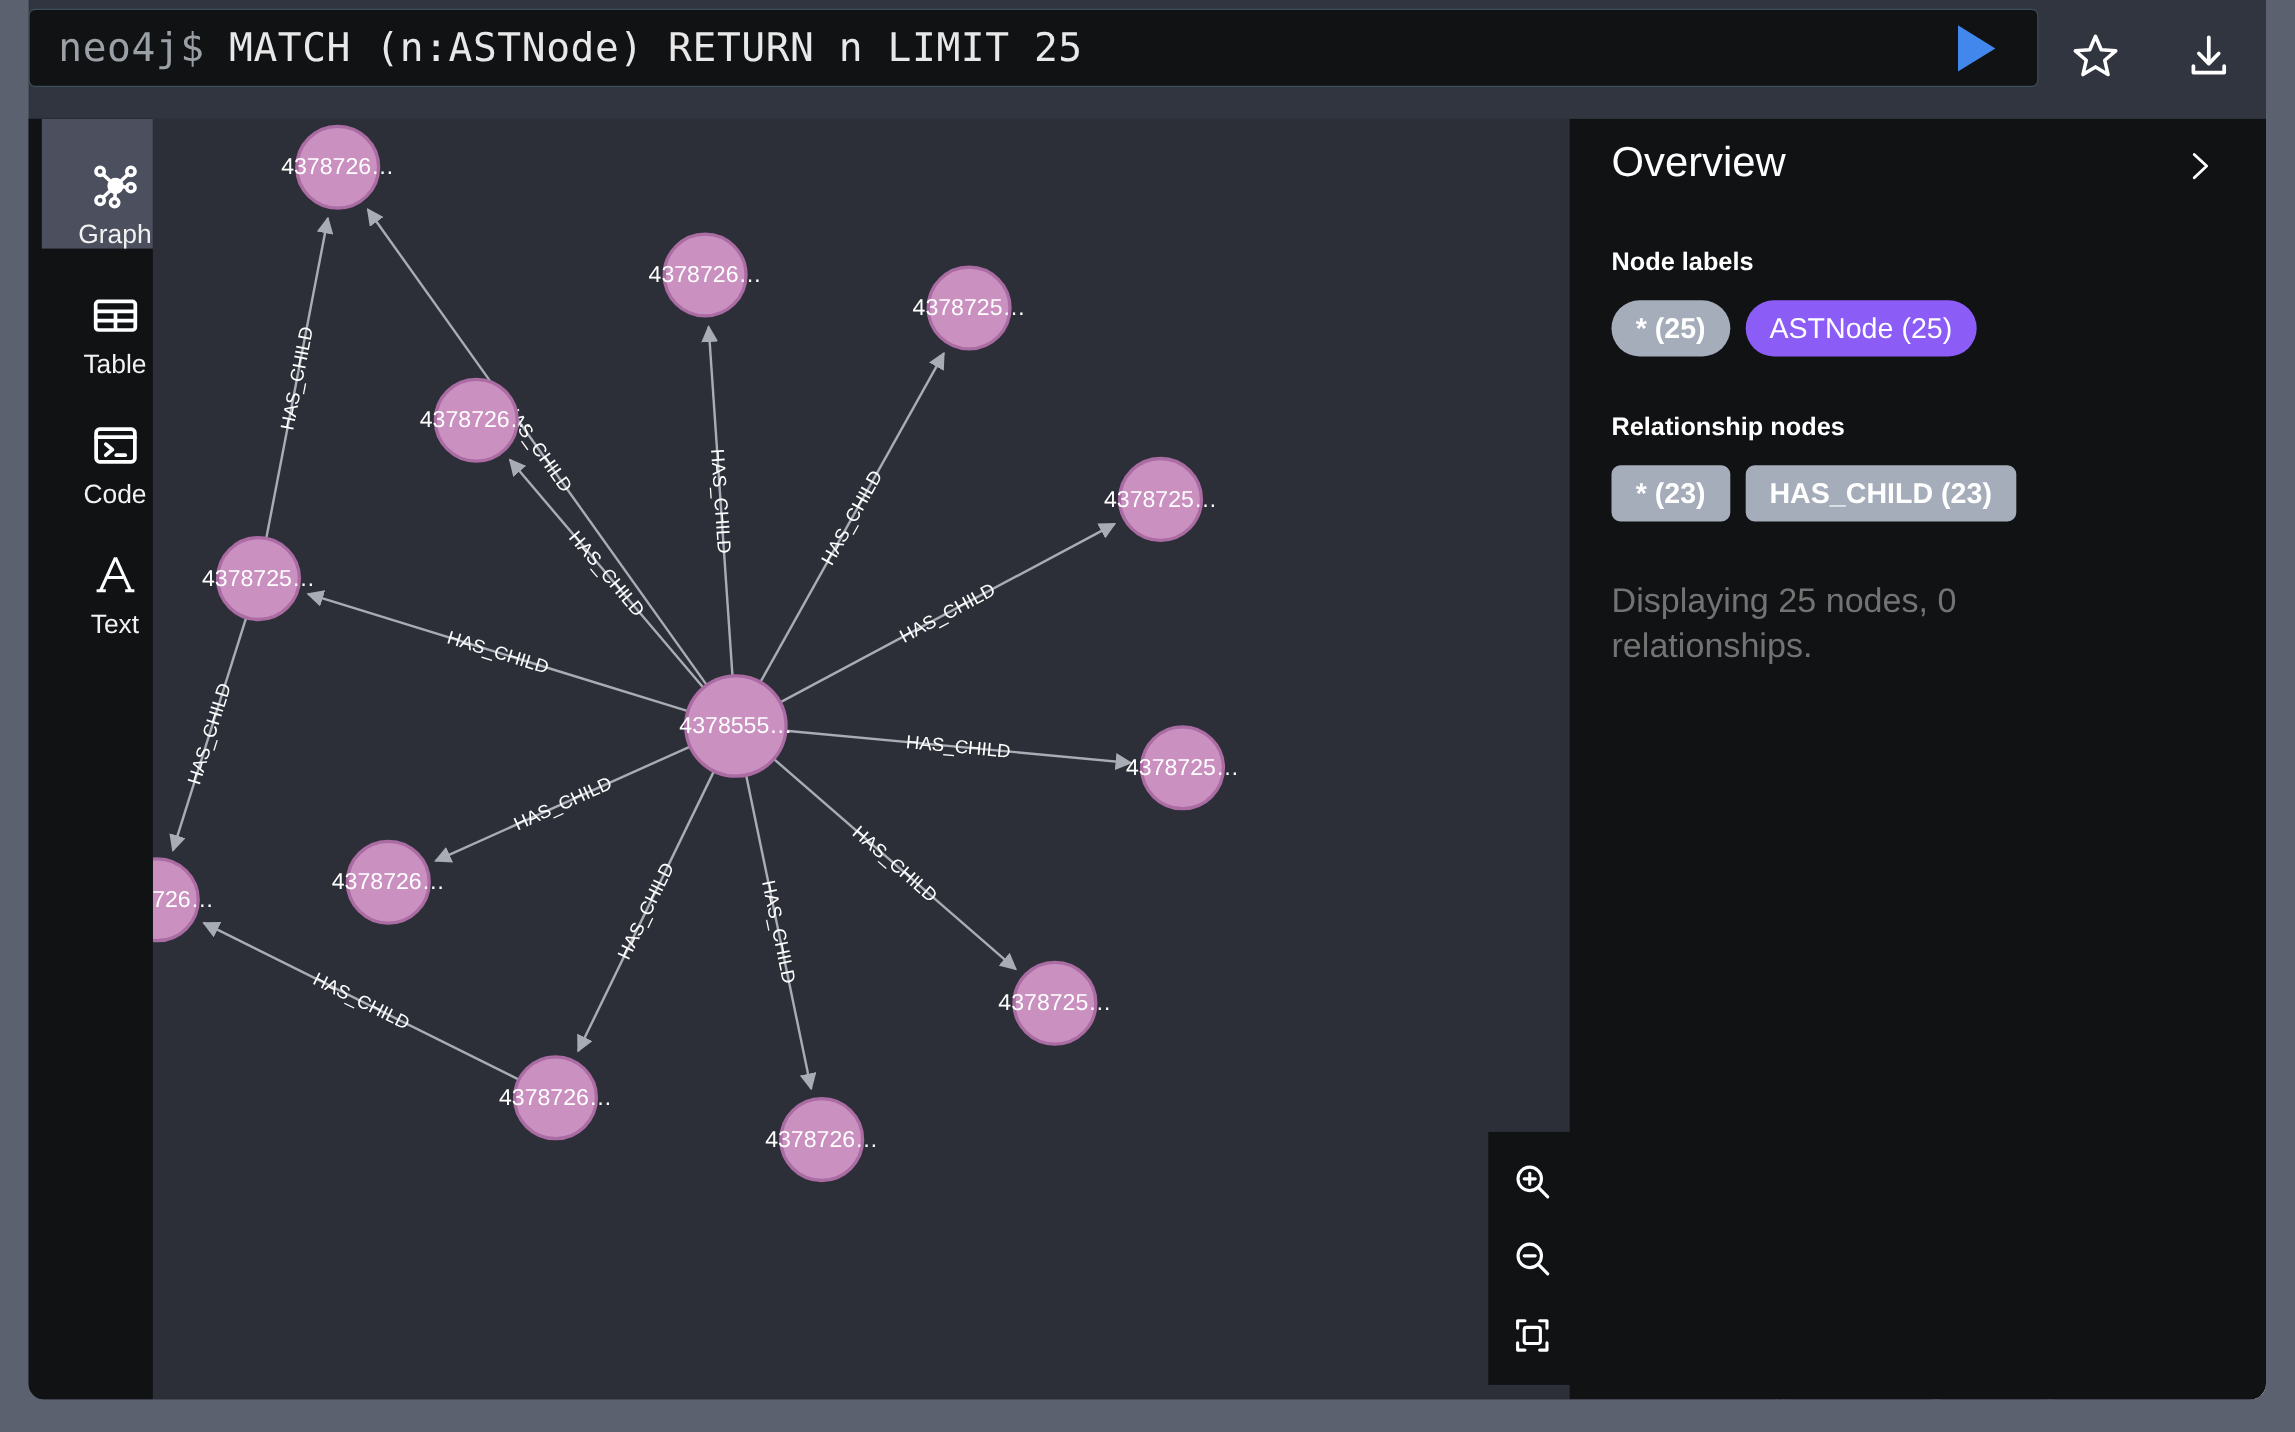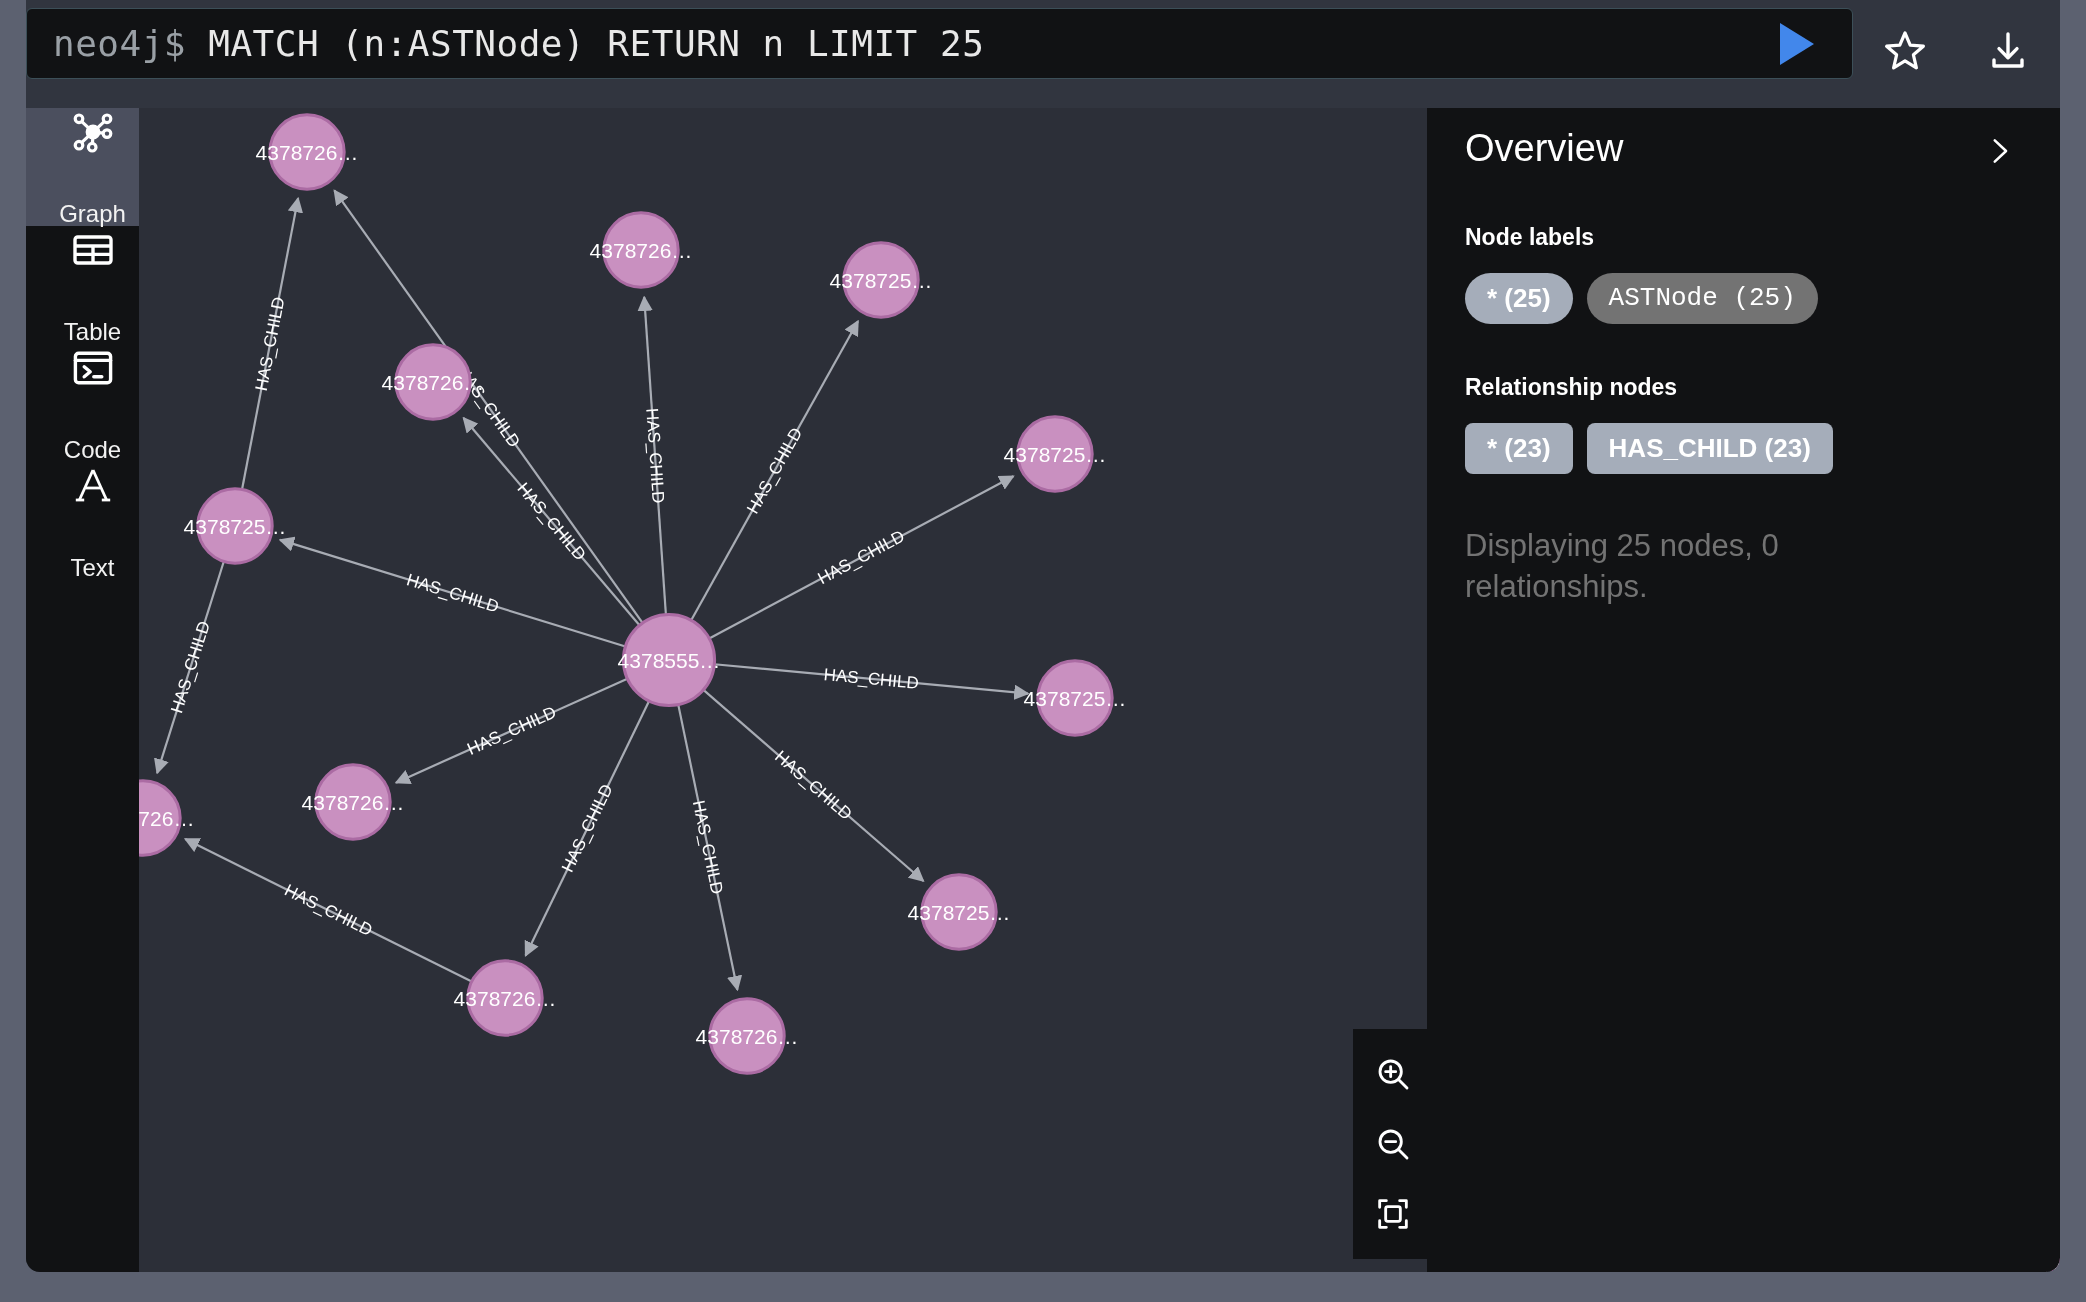--- a/index.html
+++ b/index.html
@@ -92,23 +92,24 @@
     background: #111214;
     border-radius: 0 0 0 14px;
     overflow: hidden;
   }
   .side-item {
     width: 133px;
     height: 118px;
     display: flex;
     flex-direction: column;
     align-items: center;
-    justify-content: space-between;
+    justify-content: flex-end;
     gap: 9px;
     cursor: pointer;
+    margin-left: 12px;
   }
   .side-item.active { background: #4b4f5e; }
   .side-label {
     font-size: 24px;
     color: #f2f2f2;
     line-height: 1;
   }
   .side-icon { width: 48px; height: 48px; display:block; }
 
   
@@ -213,21 +214,21 @@
     font-size: 26px;
     color: #ffffff;
     padding: 10px 22px;
     line-height: 1.2;
     cursor: pointer;
     white-space: nowrap;
   }
   .pill.round { border-radius: 999px; }
   .pill.rect  { border-radius: 8px; }
   .pill.gray  { background: #a5adba; font-weight: bold; }
-  .pill.pink  { background: #737373; font-family: Liberation Mono, monospace; }
+  .pill.pink  { background: #8b5cf6; }
 
   .ov-status {
     margin-top: 52px;
     font-size: 31px;
     color: #737373;
     line-height: 1.32;
     max-width: 420px;
   }
 </style>
 </head>

